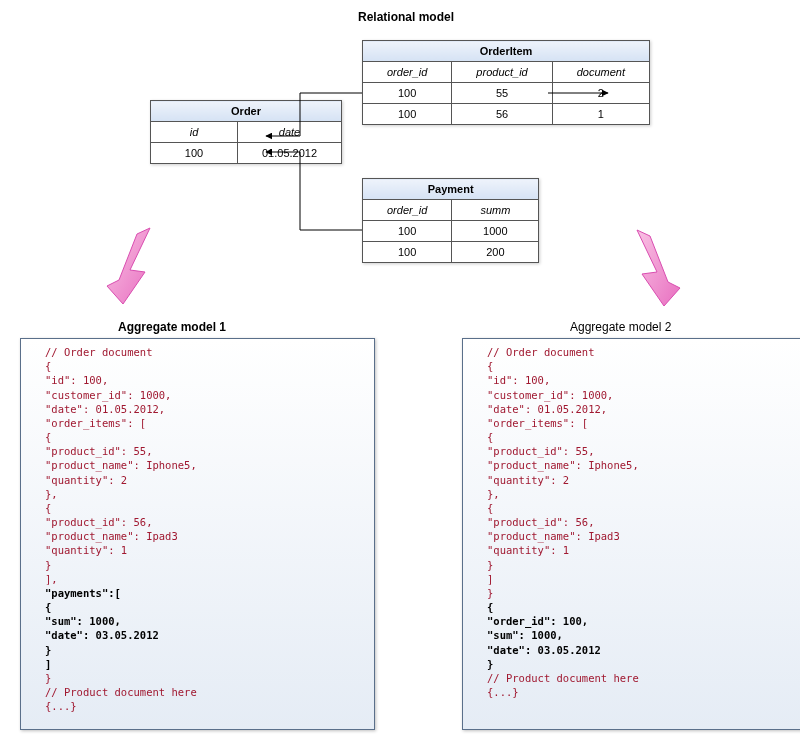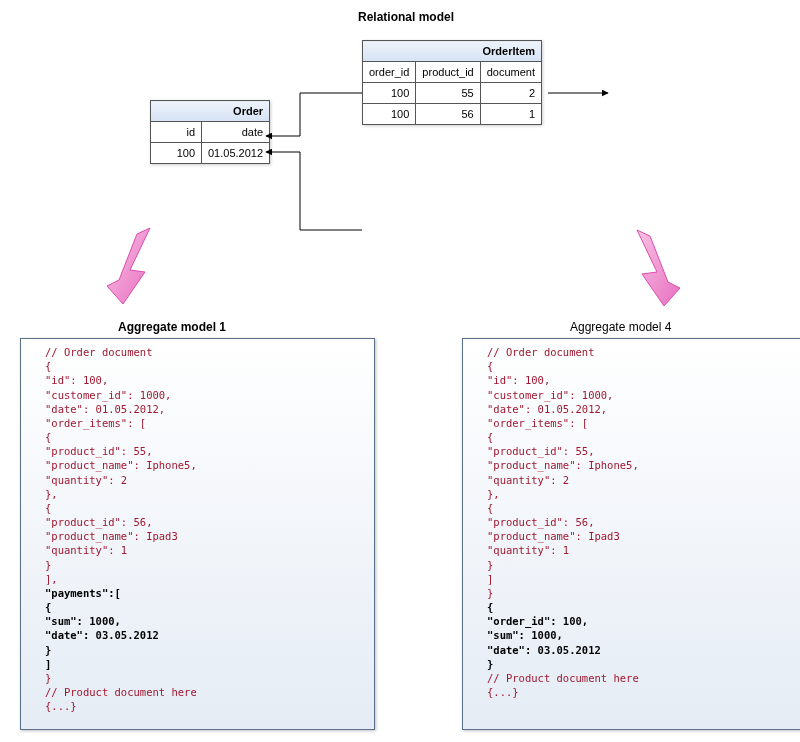--- a/index.html
+++ b/index.html
@@ -1,21 +1,21 @@
 <!DOCTYPE html>
 <html><head>
 <meta charset="utf-8">
 <style>
 html,body{margin:0;padding:0;font-family:Arial,Helvetica,sans-serif;background:#fff;color:#000;width:800px}
 .canvas{position:relative;width:800px;height:742px}
 .title{position:absolute;font-size:12px;font-weight:bold}
 .tbl{position:absolute;border-collapse:collapse;font-size:11px;background:#fff;box-shadow:1px 1px 3px rgba(0,0,0,0.2)}
-.tbl th,.tbl td{border:1px solid #555;padding:3px 6px;text-align:right;min-width:38px;height:14px}
+.tbl th,.tbl td{border:1px solid #555;padding:3px 24px;text-align:center;min-width:38px;height:14px}
 .tbl .hdr{background:linear-gradient(#eef3fb,#d5e2f4);font-weight:bold;font-style:normal}
-.tbl .cols td{}
+.tbl .cols td{font-style:italic}
 .tbl td{font-style:normal}
 .aggbox{position:absolute;border:1px solid #5a6f8a;background:linear-gradient(#ffffff 0%,#e5ecf5 100%);font-family:Consolas,monospace;font-size:10.5px;color:#a01830;padding:6px 24px;line-height:1.35;box-shadow:1px 1px 3px rgba(0,0,0,0.25);white-space:nowrap;overflow:hidden}
 .aggbox .line{display:block}
 .aggbox .black{color:#000;font-weight:bold}
 svg.conn{position:absolute;left:0;top:0;width:800px;height:742px;pointer-events:none}
 .arrowbig{position:absolute;width:70px;height:90px}
 </style>
 </head>
 <body>
 
@@ -56,20 +56,39 @@
         </tr>
     <tr>
           <td>100</td>
           <td>56</td>
           <td>1</td>
         </tr>
   </tbody>
     </table>
 
 
+  <table class="tbl" style="left:362px;top:178px">
+    <tbody>
+        <tr>
+          <th class="hdr" colspan="2">Payment</th>
+        </tr>
+    <tr class="cols">
+          <td>order_id</td>
+          <td>summ</td>
+        </tr>
+    <tr>
+          <td>100</td>
+          <td>1000</td>
+        </tr>
+    <tr>
+          <td>100</td>
+          <td>200</td>
+        </tr>
+  </tbody>
+    </table>
 
   <svg class="conn">
     <defs>
       <marker id="ah" viewBox="0 0 10 10" refX="9" refY="5" markerWidth="7" markerHeight="7" orient="auto">
         <path d="M0,0 L10,5 L0,10 z" fill="#000"></path>
       </marker>
     </defs>
 
     <path d="M362 93 L300 93 L300 136 L266 136" fill="none" stroke="#000" stroke-width="1" marker-end="url(#ah)"></path>
 
@@ -91,21 +110,21 @@
     <defs>
         <linearGradient id="g2" x1="0" y1="0" x2="1" y2="1">
           <stop offset="0" stop-color="#f9c2e4"></stop>
           <stop offset="1" stop-color="#e86fc0"></stop>
         </linearGradient>
       </defs>
     <path d="M25 8 L45 50 L30 52 L52 84 L68 66 L56 60 L38 14 Z" fill="url(#g2)" stroke="#d94db0" stroke-width="1"></path>
   </svg>
 
   <div class="title" style="left:118px;top:320px;font-weight:bold">Aggregate model 1</div>
-  <div class="title" style="left:570px;top:320px;font-weight:normal">Aggregate model 4</div>
+  <div class="title" style="left:570px;top:320px;font-weight:normal">Aggregate model 2</div>
 
   <div class="aggbox" style="left:20px;top:338px;width:305px;height:378px" id="agg1box">
       <span class="line">// Order document</span>
       <span class="line">{</span>
       <span class="line">"id": 100,</span>
       <span class="line">"customer_id": 1000,</span>
       <span class="line">"date": 01.05.2012,</span>
       <span class="line">"order_items": [</span>
       <span class="line">              {</span>
       <span class="line">              "product_id": 55,</span>

